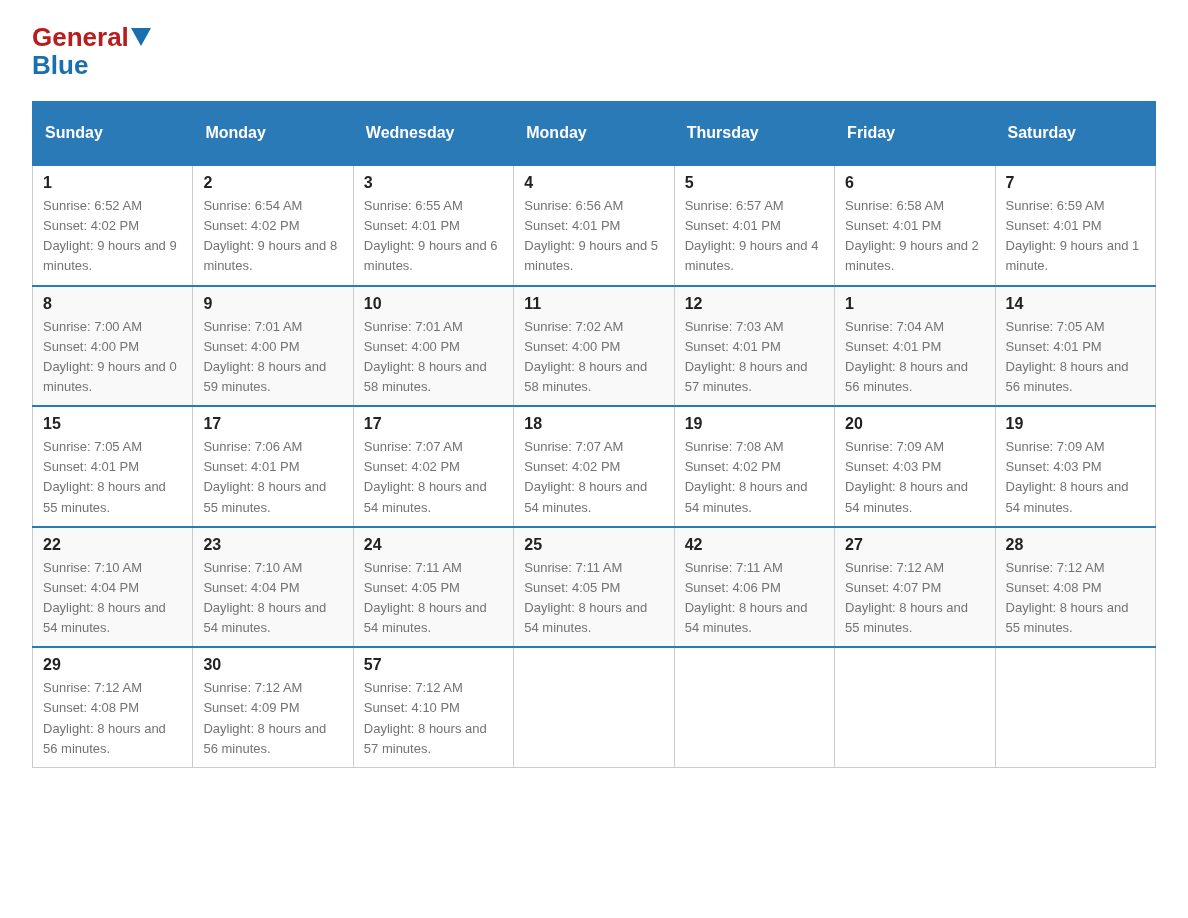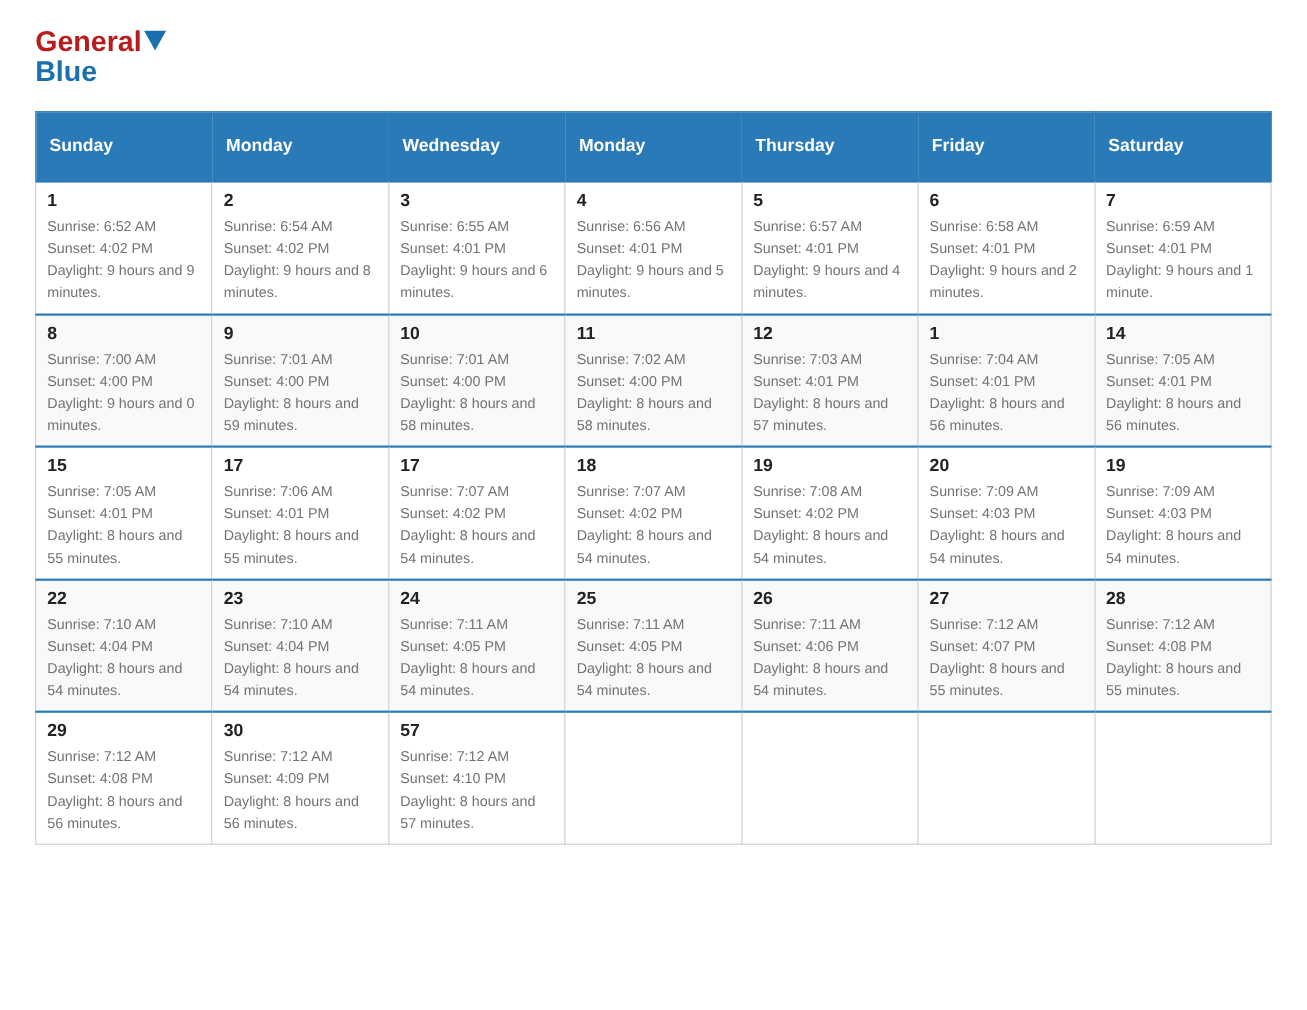--- a/index.html
+++ b/index.html
@@ -231,21 +231,21 @@
         </td>
         <td>
           <div class="day-num">24</div>
         <div class="day-info">Sunrise: 7:11 AM<br>Sunset: 4:05 PM<br>Daylight: 8 hours and 54 minutes.</div>
         </td>
         <td>
           <div class="day-num">25</div>
         <div class="day-info">Sunrise: 7:11 AM<br>Sunset: 4:05 PM<br>Daylight: 8 hours and 54 minutes.</div>
         </td>
         <td>
-          <div class="day-num">26</div>
+          <div class="day-num">42</div>
         <div class="day-info">Sunrise: 7:11 AM<br>Sunset: 4:06 PM<br>Daylight: 8 hours and 54 minutes.</div>
         </td>
         <td>
           <div class="day-num">27</div>
         <div class="day-info">Sunrise: 7:12 AM<br>Sunset: 4:07 PM<br>Daylight: 8 hours and 55 minutes.</div>
         </td>
         <td>
           <div class="day-num">28</div>
         <div class="day-info">Sunrise: 7:12 AM<br>Sunset: 4:08 PM<br>Daylight: 8 hours and 55 minutes.</div>
         </td>

